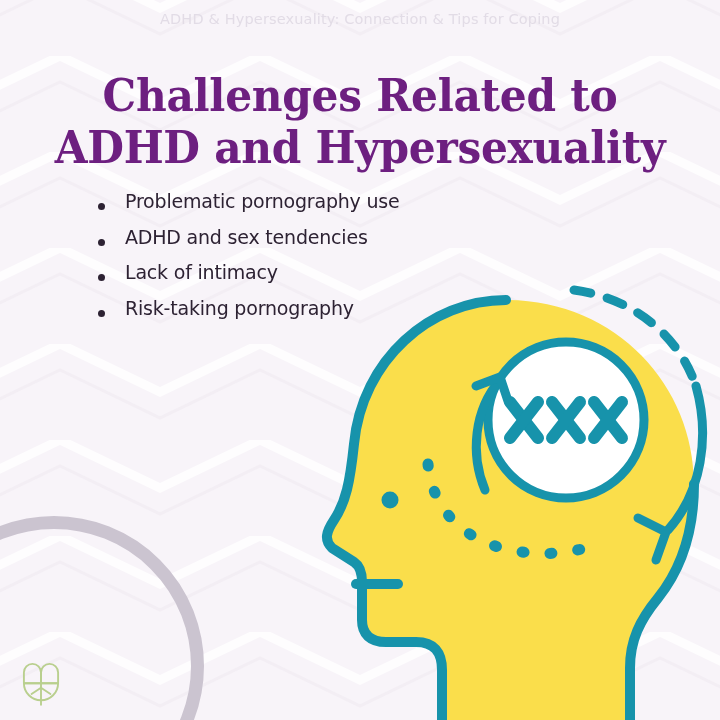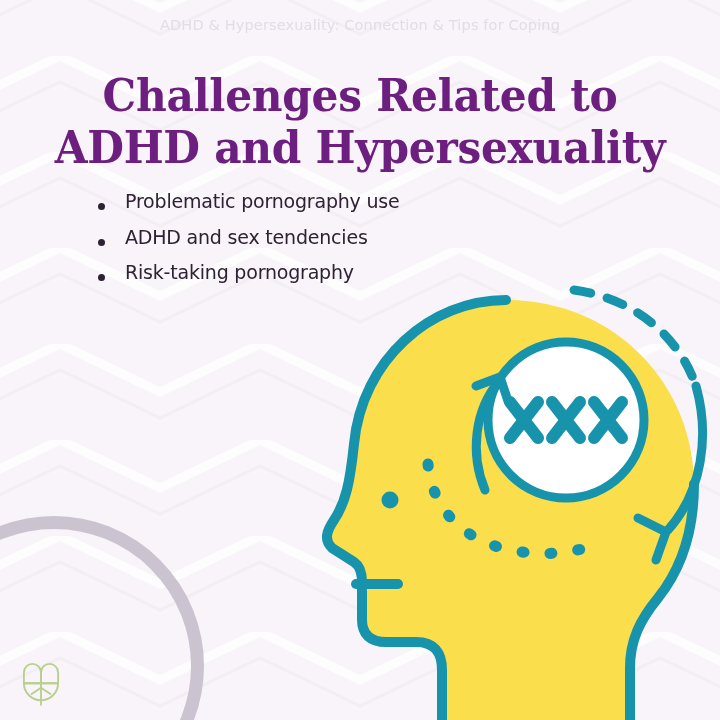--- a/index.html
+++ b/index.html
@@ -46,21 +46,21 @@
     position: absolute;
     left: 14px;
     bottom: 8px;
     width: 54px;
     height: 54px;
   }
 
   
   .banner {
     position: absolute;
-    top: 17px;
+    top: 11px;
     left: 0;
     right: 0;
     text-align: center;
     font-size: 14.5px;
     letter-spacing: 0.15px;
     color: #e2dce6;
     font-family: "DejaVu Sans", sans-serif;
     white-space: nowrap;
   }
 
@@ -160,20 +160,24 @@
   </div>
 
   <ul class="bullets">
     <li>
       <span class="dot"></span>
       <span>Problematic pornography use</span>
     </li>
     <li>
       <span class="dot"></span>
       <span>ADHD and sex tendencies</span>
+    </li>
+    <li>
+      <span class="dot"></span>
+      <span>Lack of intimacy</span>
     </li>
     <li>
       <span class="dot"></span>
       <span>Risk-taking pornography</span>
     </li>
   </ul>
 
   <svg class="illustration" viewBox="0 0 420 460" xmlns="http://www.w3.org/2000/svg">
 
     <path d="M 196 32

